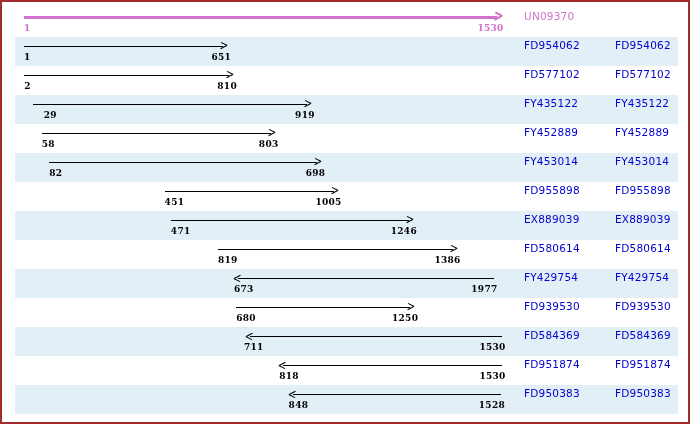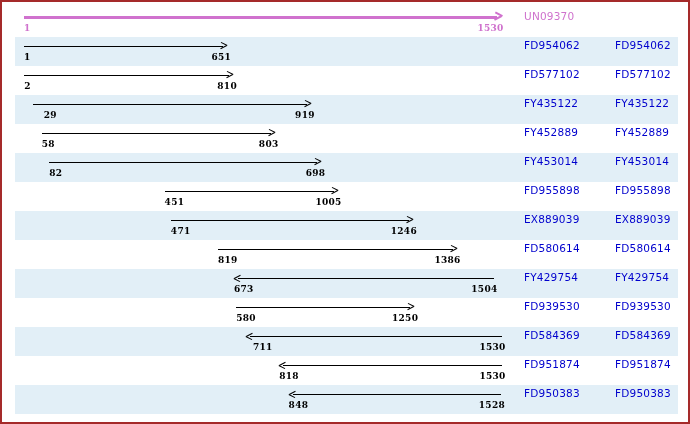--- a/index.html
+++ b/index.html
@@ -217,42 +217,42 @@
         <div class="id-label col1">FD580614</div>
         <div class="id-label col2">FD580614</div>
       </div>
       <div class="row" style="top: 267px;">
         <div class="arrow-line" style="left: 235.946px; width: 255.621px;"></div>
         <div class="head left" style="left: 231.946px;">
           <i class="a"></i>
           <i class="b"></i>
         </div>
         <div class="coord start" style="left: 231.946px;">673</div>
-        <div class="coord end" style="left: 495.567px;">1504</div>
+        <div class="coord end" style="left: 495.567px;">1977</div>
         <div class="id-label col1">FY429754</div>
         <div class="id-label col2">FY429754</div>
       </div>
       <div class="row" style="top: 296px;">
         <div class="arrow-line" style="left: 234.133px; width: 174.079px;"></div>
         <div class="head right" style="left: 412.213px;">
           <i class="a"></i>
           <i class="b"></i>
         </div>
-        <div class="coord start" style="left: 234.133px;">580</div>
+        <div class="coord start" style="left: 234.133px;">680</div>
         <div class="coord end" style="left: 416.213px;">1250</div>
         <div class="id-label col1">FD939530</div>
         <div class="id-label col2">FD939530</div>
       </div>
       <div class="row" style="top: 325px;">
         <div class="arrow-line" style="left: 247.818px; width: 251.872px;"></div>
         <div class="head left" style="left: 243.818px;">
           <i class="a"></i>
           <i class="b"></i>
         </div>
-        <div class="coord start" style="left: 251px;">711</div>
+        <div class="coord start" style="left: 242px;">711</div>
         <div class="coord end" style="left: 503.69px;">1530</div>
         <div class="id-label col1">FD584369</div>
         <div class="id-label col2">FD584369</div>
       </div>
       <div class="row" style="top: 354px;">
         <div class="arrow-line" style="left: 281.247px; width: 218.443px;"></div>
         <div class="head left" style="left: 277.247px;">
           <i class="a"></i>
           <i class="b"></i>
         </div>

